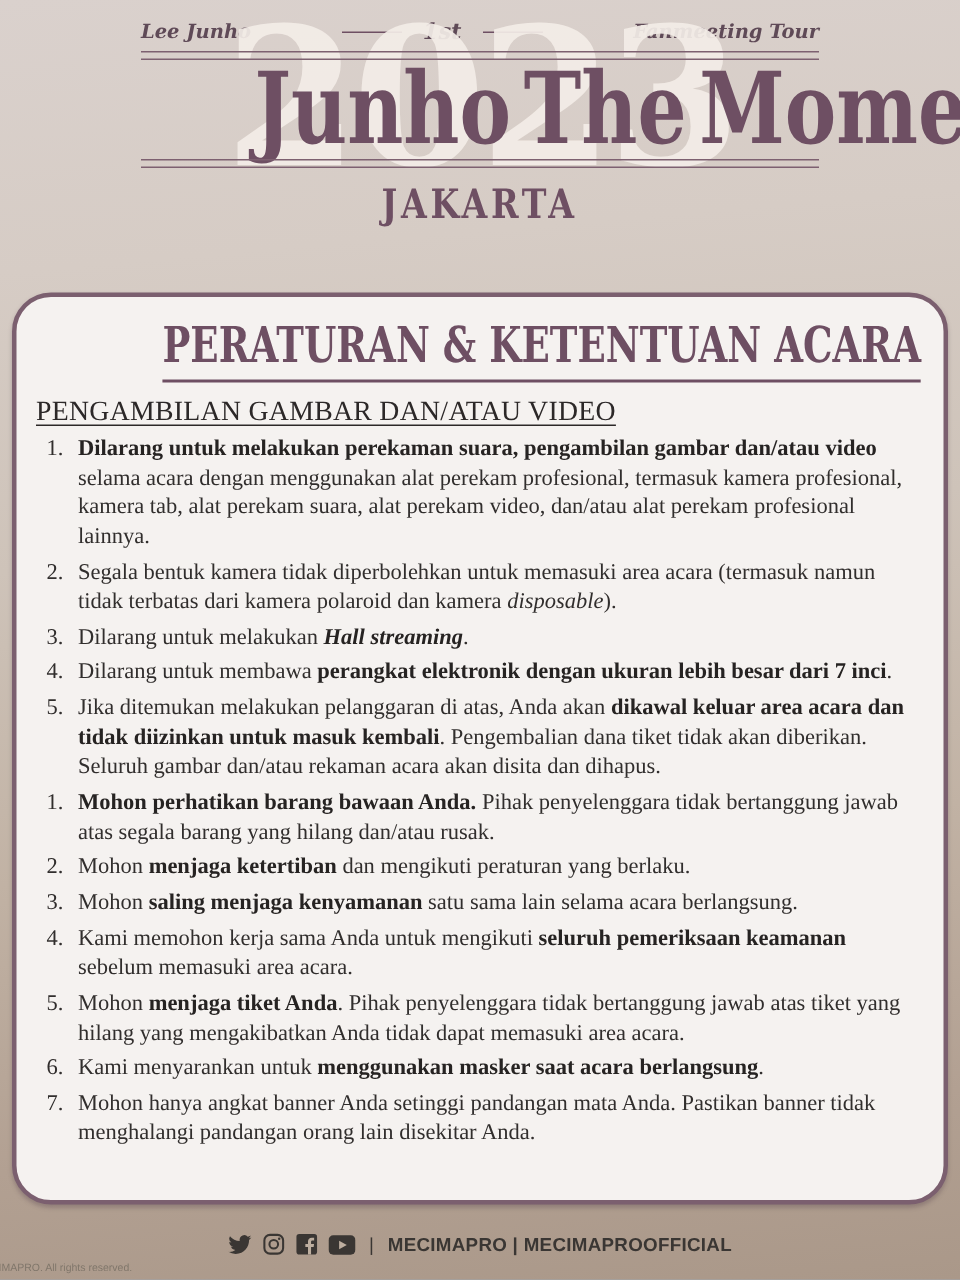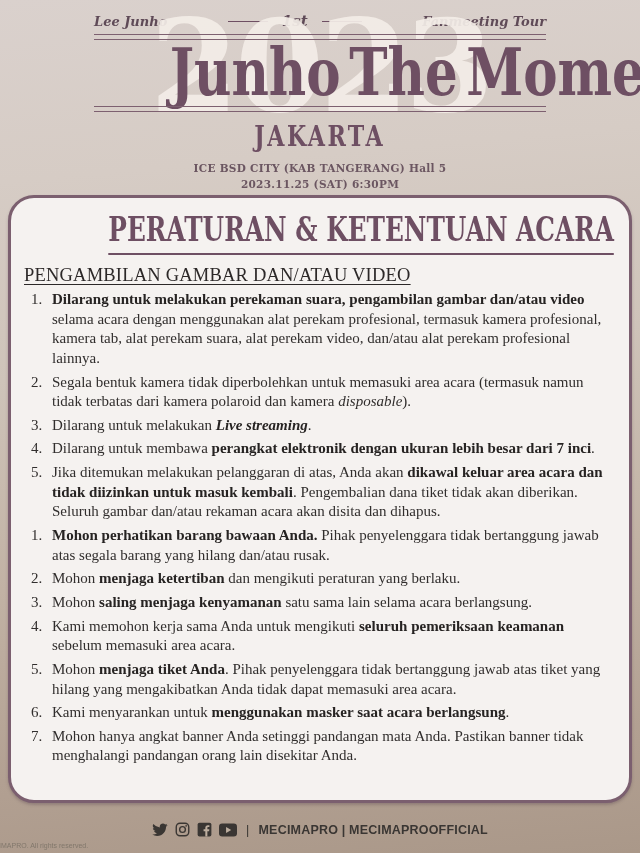--- a/index.html
+++ b/index.html
@@ -97,33 +97,29 @@
 
   <div class="title-wrap">
     <div class="watermark">2023</div>
     <div class="dbl-rule"></div>
     <h1 class="event-title"><span>Junho The Moment</span></h1>
     <div class="dbl-rule"></div>
   </div>
 
   <div class="city"><span>JAKARTA</span></div>
 
-  <div class="venue">
-    <div>ICE BSD CITY (KAB TANGERANG) Hall 5</div>
-    <div>2023.11.25 (SAT) 6:30PM</div>
-  </div>
 
   <main class="rules-box">
     <h2 class="box-title"><span>PERATURAN &amp; KETENTUAN ACARA</span></h2>
     <div id="sections">
         <h3 class="sec-heading">PENGAMBILAN GAMBAR DAN/ATAU VIDEO</h3>
         <ol class="rules-list">
           <li><b>Dilarang untuk melakukan perekaman suara, pengambilan gambar dan/atau video</b> selama acara dengan menggunakan alat perekam profesional, termasuk kamera profesional, kamera tab, alat perekam suara, alat perekam video, dan/atau alat perekam profesional lainnya.</li>
           <li>Segala bentuk kamera tidak diperbolehkan untuk memasuki area acara (termasuk namun tidak terbatas dari kamera polaroid dan kamera <i>disposable</i>).</li>
-          <li>Dilarang untuk melakukan <b><i>Live streaming</i></b>.</li>
+          <li>Dilarang untuk melakukan <b><i>Hall streaming</i></b>.</li>
           <li>Dilarang untuk membawa <b>perangkat elektronik dengan ukuran lebih besar dari 7 inci</b>.</li>
           <li>Jika ditemukan melakukan pelanggaran di atas, Anda akan <b>dikawal keluar area acara dan tidak diizinkan untuk masuk kembali</b>. Pengembalian dana tiket tidak akan diberikan. Seluruh gambar dan/atau rekaman acara akan disita dan dihapus.</li>
         </ol>
         <ol class="rules-list">
           <li><b>Mohon perhatikan barang bawaan Anda.</b> Pihak penyelenggara tidak bertanggung jawab
 atas segala barang yang hilang dan/atau rusak.</li>
           <li>Mohon <b>menjaga ketertiban</b> dan mengikuti peraturan yang berlaku.</li>
           <li>Mohon <b>saling menjaga kenyamanan</b> satu sama lain selama acara berlangsung.</li>
           <li>Kami memohon kerja sama Anda untuk mengikuti <b>seluruh pemeriksaan keamanan</b> sebelum memasuki area acara.</li>
           <li>Mohon <b>menjaga tiket Anda</b>. Pihak penyelenggara tidak bertanggung jawab atas tiket yang hilang yang mengakibatkan Anda tidak dapat memasuki area acara.</li>

